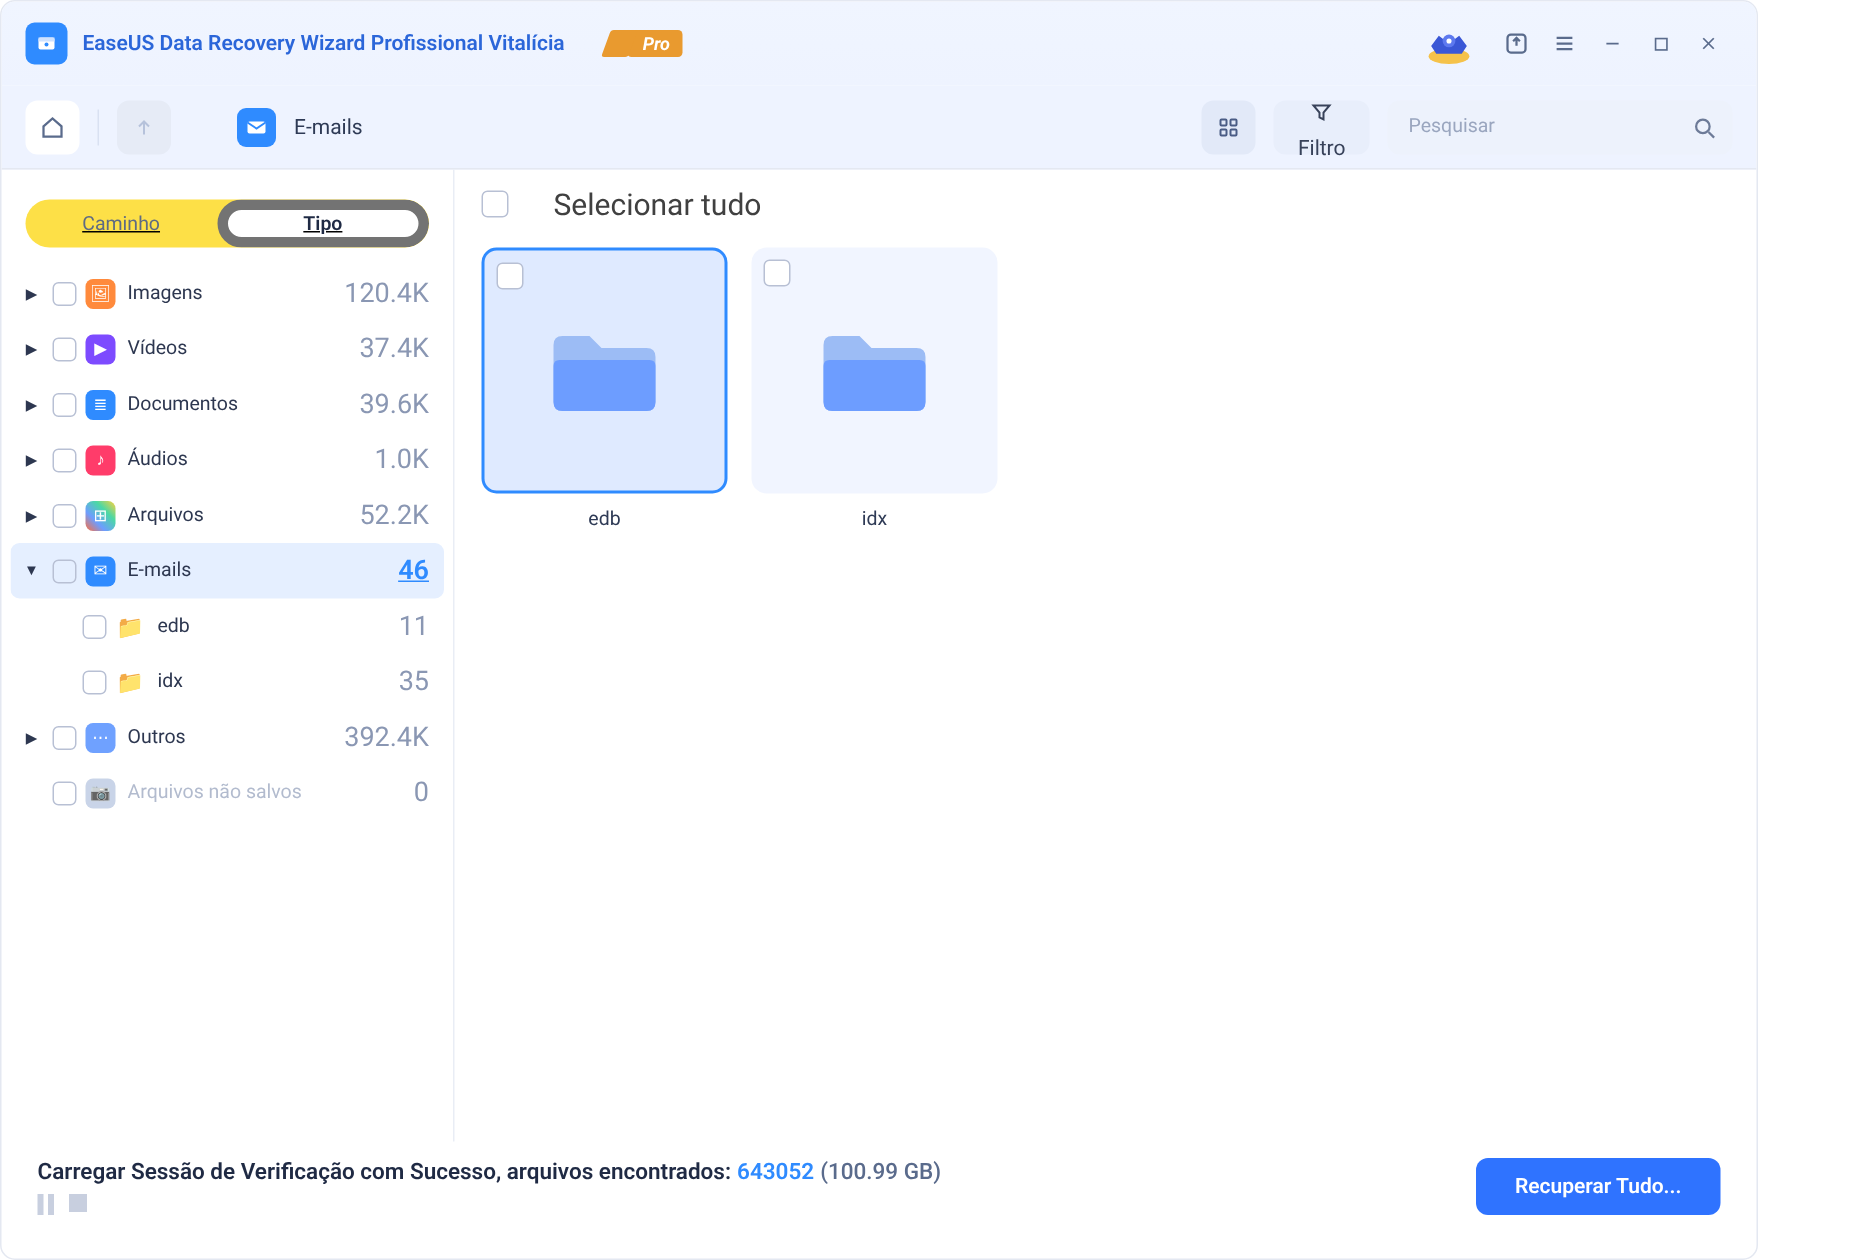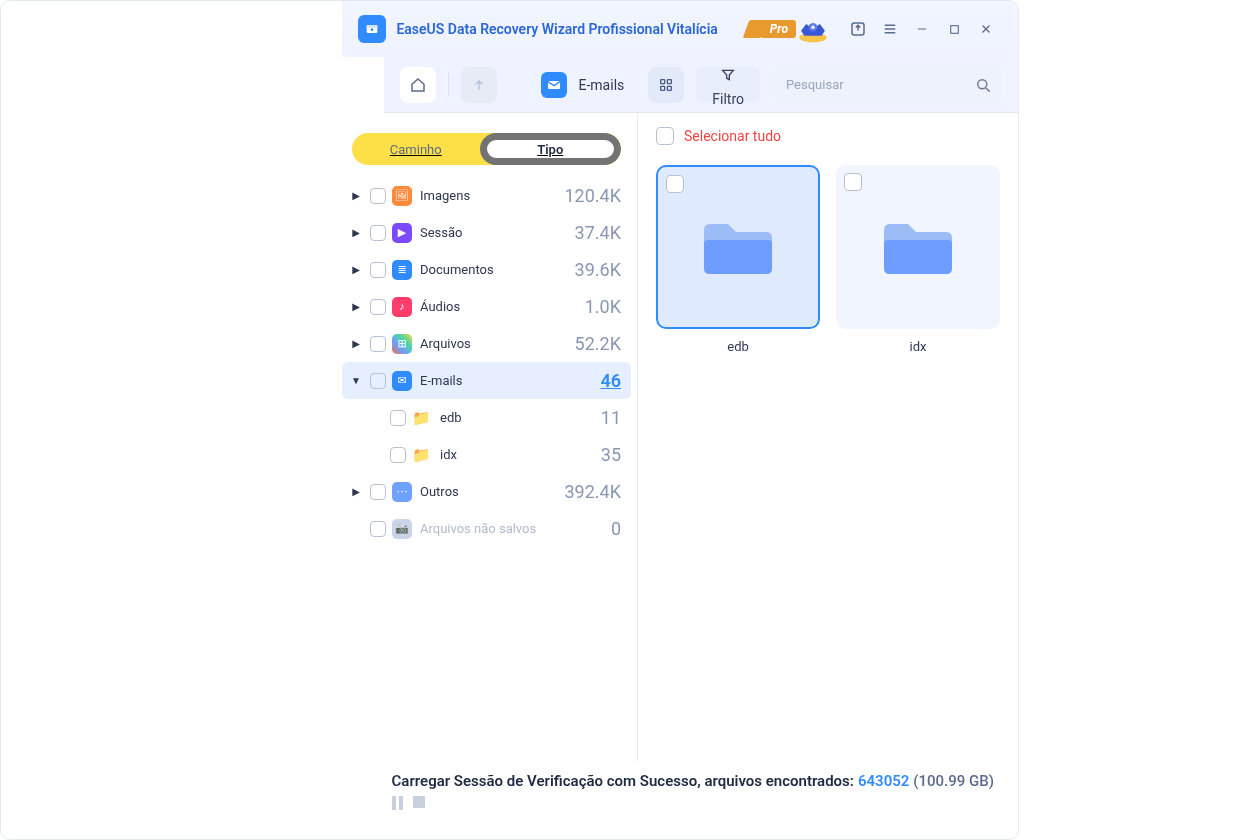--- a/index.html
+++ b/index.html
@@ -1,17 +1,17 @@
 <!DOCTYPE html>
 <html><head>
 <meta charset="utf-8">
 <style>
 * { box-sizing: border-box; margin: 0; padding: 0; font-family: -apple-system, "Segoe UI", Roboto, Arial, sans-serif; }
 html, body { width: 1240px; height: 840px; background: #ffffff; }
-.window { width: 1019px; height: 840px; border: 1px solid #e4e8f1; border-radius: 10px; overflow: hidden; display: flex; flex-direction: column; align-items: flex-end; }
+.window { width: 1172px; height: 840px; border: 1px solid #e4e8f1; border-radius: 10px; overflow: hidden; display: flex; flex-direction: column; }
 .titlebar { height: 56px; background: linear-gradient(#f0f5ff,#eef3ff); display: flex; align-items: center; padding: 0 16px; }
 .app-icon { width: 28px; height: 28px; border-radius: 6px; background: #2f8bff; display:flex; align-items:center; justify-content:center; color:#fff; font-size:16px; font-weight:bold; margin-right:10px; }
 .app-title { color:#2b66d9; font-size:14px; font-weight:600; }
 .pro-badge { margin-left: 12px; display:flex; align-items:center;padding-left:16px; }
 .pro-badge .slash { width:18px; height:18px; background:#e99a2f; transform:skewX(-20deg); border-radius:2px; margin-right:-4px; }
 .pro-badge .label { background:#e99a2f; color:#fff; font-style:italic; font-weight:700; font-size:12px; padding:2px 8px 2px 10px; border-radius:3px; }
 .titlebar-spacer { flex:1; }
 .badge-user { width:34px; height:28px; position:relative; margin-right:12px; }
 .badge-user svg { width:100%; height:100%; }
 .tb-btn { width:32px; height:32px; display:flex; align-items:center; justify-content:center; color:#4a5568; border-radius:6px; }
@@ -51,21 +51,21 @@
 .cat-doc { background:#2f8bff; }
 .cat-aud { background:#ff3c6a; }
 .cat-arc { background:linear-gradient(45deg,#ff6d3c,#6d9dff,#4bd8a5,#ffd13c); }
 .cat-mail { background:#2f8bff; }
 .cat-folder { background:transparent; color:#6fa1ff !important; }
 .cat-other { background:#6fa1ff; }
 .cat-uns { background:#a9c3f2; }
 .content { flex:1; display:flex; flex-direction:column; }
 .content-head { display:flex; align-items:center; height:46px; padding:0 18px; gap:10px; }
 .content-head .chk { width:18px; height:18px; border:1.6px solid #b8c0d4; border-radius:4px; }
-.content-head .lbl { font-size:14px; color:#ef4444; }
+.content-head .lbl { font-size:20px; color:#404040;margin-left:20px; }
 .grid { flex:1; padding:6px 18px; display:flex; gap:16px; align-items:flex-start; }
 .card { width:164px; }
 .card .thumb { width:164px; height:164px; border-radius:10px; position:relative; display:flex; align-items:center; justify-content:center; }
 .card.selected .thumb { border:2px solid #2f8bff; background:#dfeaff; }
 .card:not(.selected) .thumb { background:#f1f5ff; }
 .card .thumb .chk { position:absolute; top:8px; left:8px; width:18px; height:18px; border:1.6px solid #b8c0d4; border-radius:4px; background:#fff; }
 .card .caption { text-align:center; font-size:13px; color:#2e3a55; padding-top:10px; }
 .folder-svg { width:80px; height:66px; }
 .footer { height:78px; border-top:1px solid transparent; padding:10px 24px 0; display:flex; flex-direction:column; }
 .footer .status-line { font-size:15px; color:#1f2a44; display:flex; align-items:center; gap:4px; font-weight:600; }
@@ -196,21 +196,21 @@
             <span class="arrow">▶</span>
             <span class="chk"></span>
             <span class="cat-icon cat-img">🖼</span>
             <span class="lbl">Imagens</span>
             <span class="count">120.4K</span>
           </div>
           <div class="tree-row">
             <span class="arrow">▶</span>
             <span class="chk"></span>
             <span class="cat-icon cat-vid">▶</span>
-            <span class="lbl">Sessão</span>
+            <span class="lbl">Vídeos</span>
             <span class="count">37.4K</span>
           </div>
           <div class="tree-row">
             <span class="arrow">▶</span>
             <span class="chk"></span>
             <span class="cat-icon cat-doc">≣</span>
             <span class="lbl">Documentos</span>
             <span class="count">39.6K</span>
           </div>
           <div class="tree-row">
@@ -303,16 +303,17 @@
       <span class="sz">(100.99 GB)</span>
     </div>
     <div class="below">
       <div class="pp">
         <div style="display:flex;gap:3px">
             <div class="bar"></div>
             <div class="bar"></div>
           </div>
         <div class="sq"></div>
       </div>
+      <button class="recov">Recuperar Tudo...</button>
     </div>
   </div>
 
 </div>
 
 </body></html>

